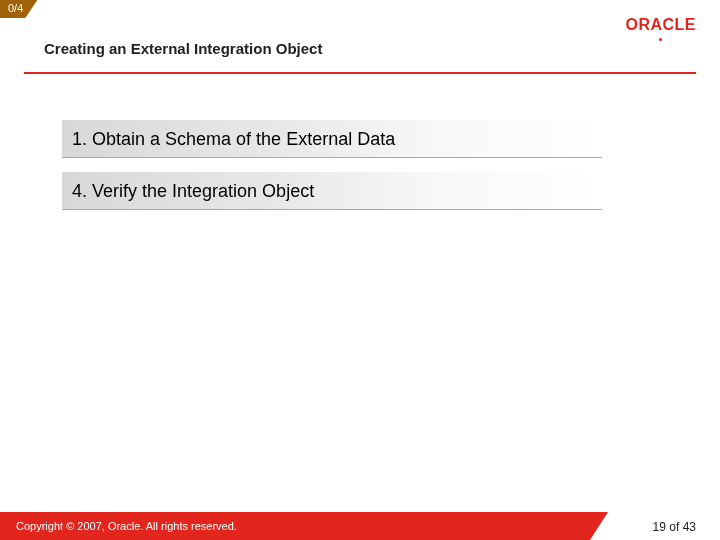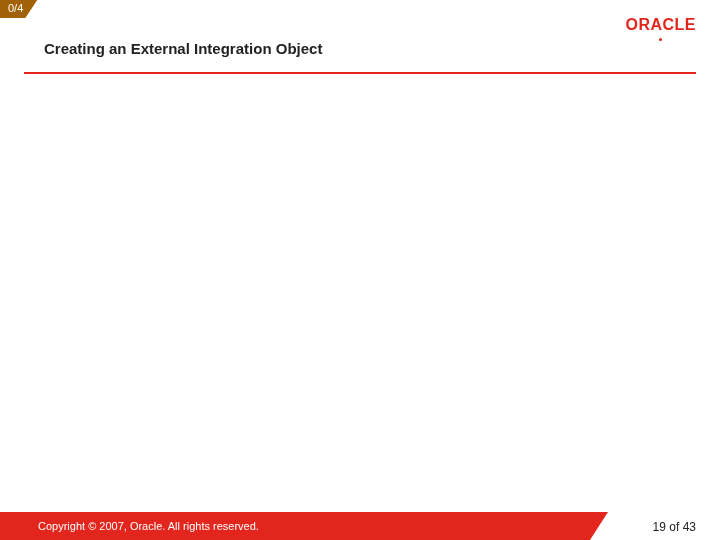--- a/index.html
+++ b/index.html
@@ -102,21 +102,21 @@
   .footer-left-wrap {
     position: absolute;
     bottom: 0; left:0;
     height: 28px;
     display:flex;
     align-items:center;
   }
   .footer-left-text {
     color:#fff;
     font-size:11px;
-    padding-left:38px;
+    padding-left:16px;
   }
   .page-num {
     position: absolute;
     bottom: 6px;
     right: 24px;
     font-size: 12px;
     color: #222;
     background: #fff;
     padding: 0;
   }
@@ -139,20 +139,22 @@
 
 <div class="logo">
   <span class="logo-text">ORACLE</span>
   <span class="logo-dot"></span>
 </div>
 
 <div class="title">Creating an External Integration Object</div>
 <div class="red-rule"></div>
 
 <div class="steps">
+  <div class="step">1. Obtain a Schema of the External Data</div>
+  <div class="step">4. Verify the Integration Object</div>
 </div>
 
 <div class="footer"></div>
 <div class="footer-left-wrap">
   <span class="footer-left-text">Copyright © 2007, Oracle. All rights reserved.</span>
 </div>
 <div class="footer-white"></div>
 <div class="page-num">
   <span>19</span><span> of </span><span>43</span>
 </div>

